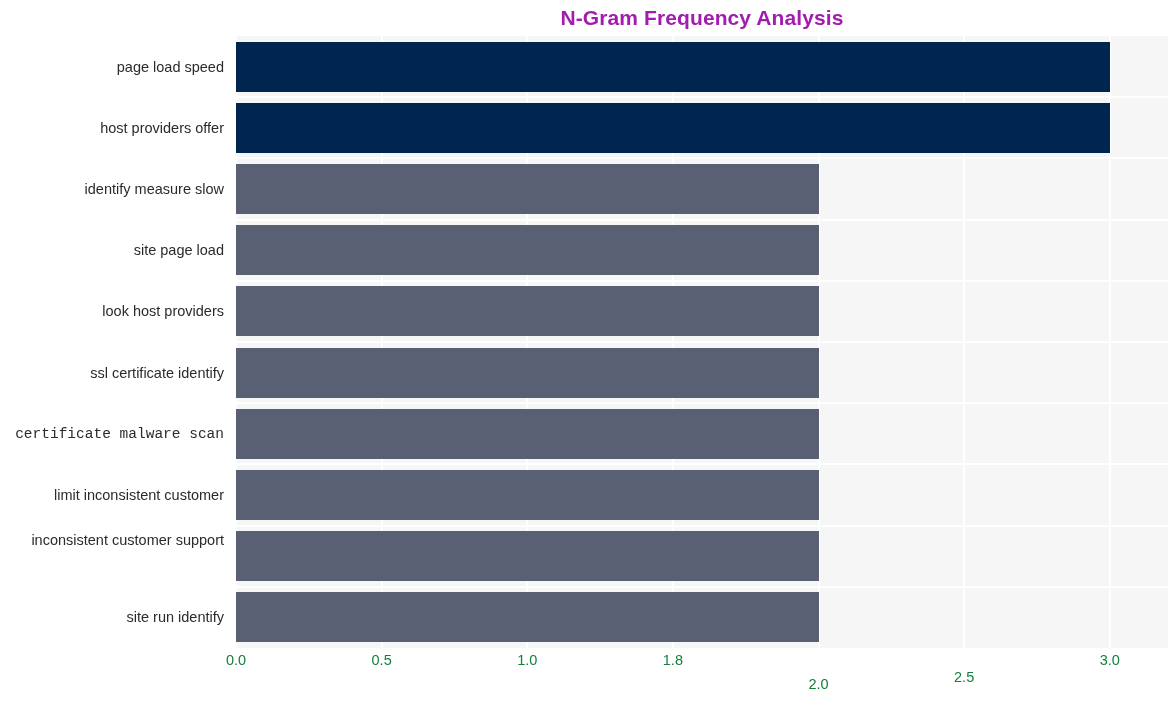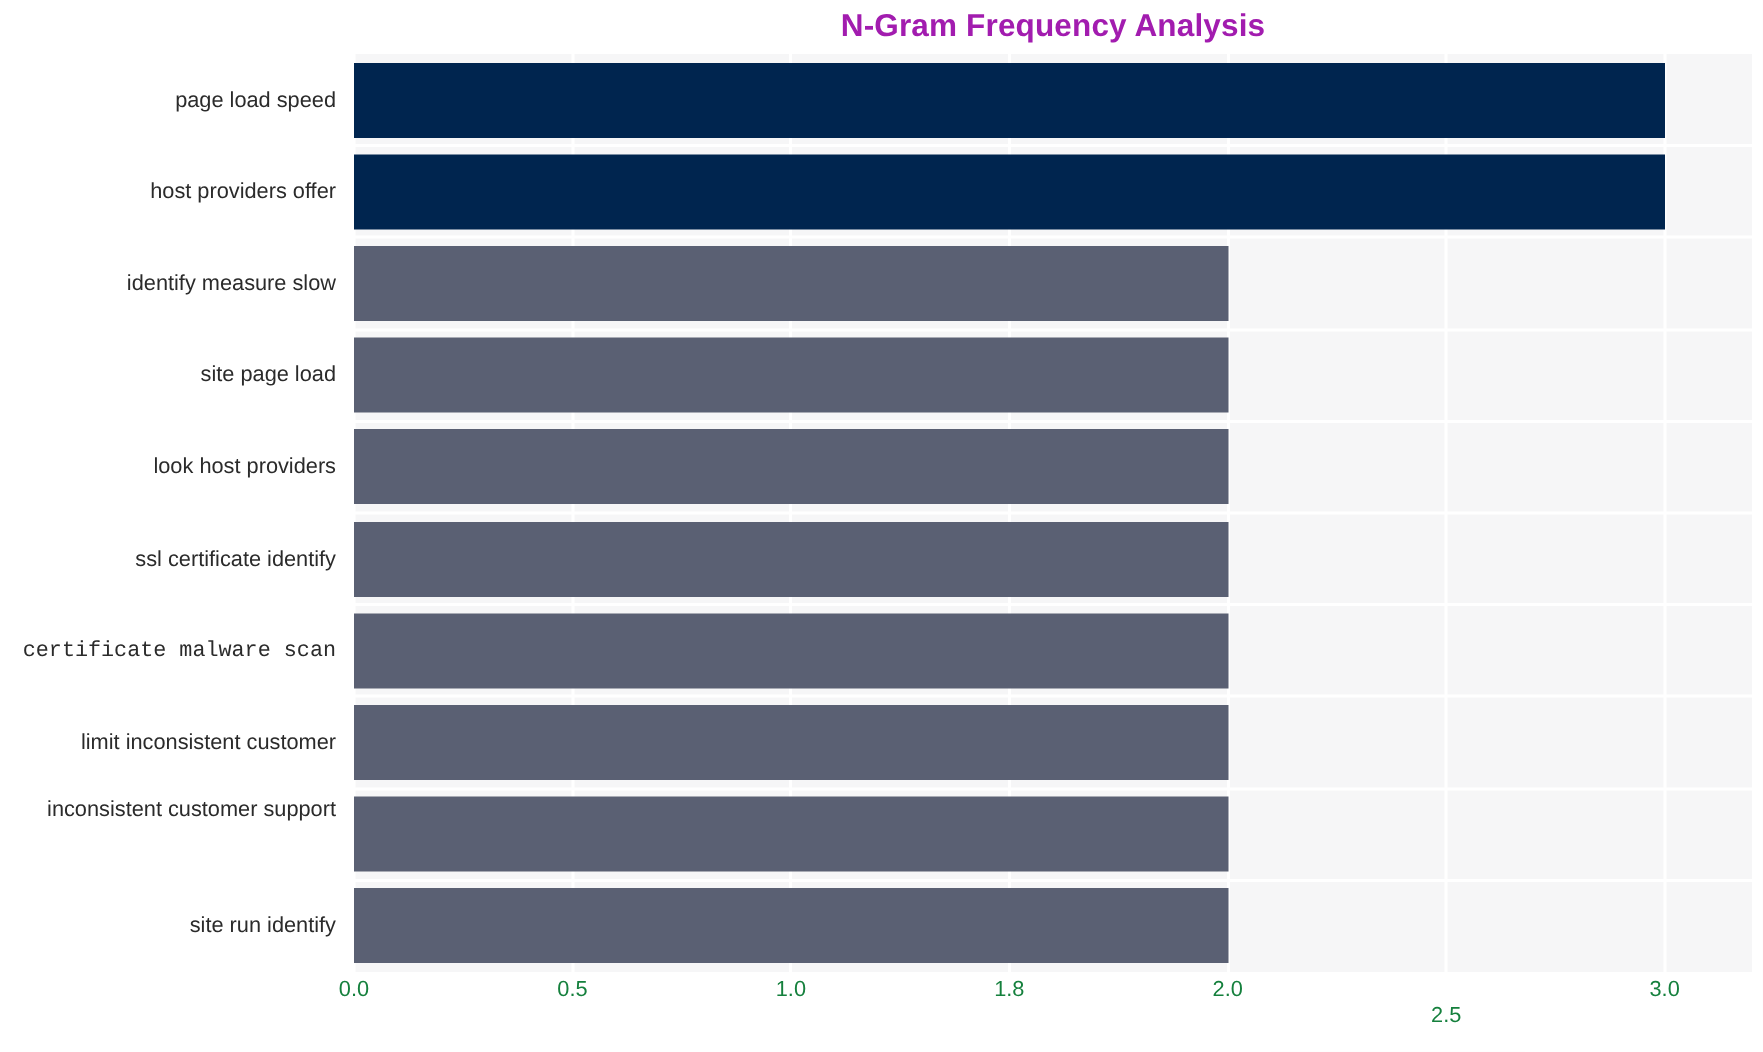--- a/index.html
+++ b/index.html
@@ -172,19 +172,19 @@
       <div class="ytick" style="top: 459px;">limit inconsistent customer</div>
       <div class="ytick" style="top: 504px;">inconsistent customer support</div>
       <div class="ytick" style="top: 581.4px;">site run identify</div>
     </div>
 
   <div id="xtick-layer">
       <div class="xtick" style="left: 0px;">0.0</div>
       <div class="xtick" style="left: 145.625px;">0.5</div>
       <div class="xtick" style="left: 291.25px;">1.0</div>
       <div class="xtick" style="left: 436.875px;">1.8</div>
-      <div class="xtick" style="left: 582.5px;">2.0</div>
+      <div class="xtick" style="left: 582.5px; margin-top: 24px;">2.0</div>
       <div class="xtick" style="left: 728.125px; margin-top: 17px;">2.5</div>
       <div class="xtick" style="left: 873.75px;">3.0</div>
     </div>
 
 
 </div>
 
 </body></html>

